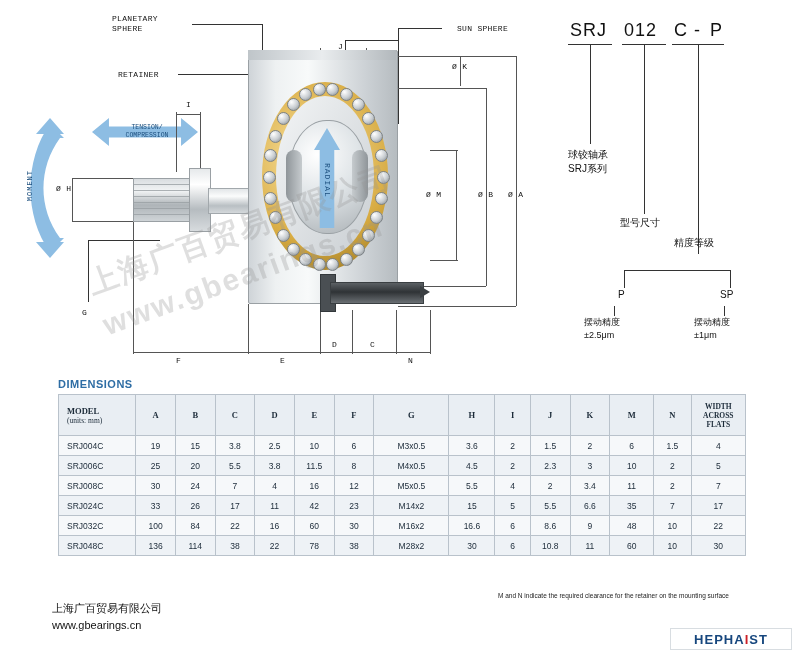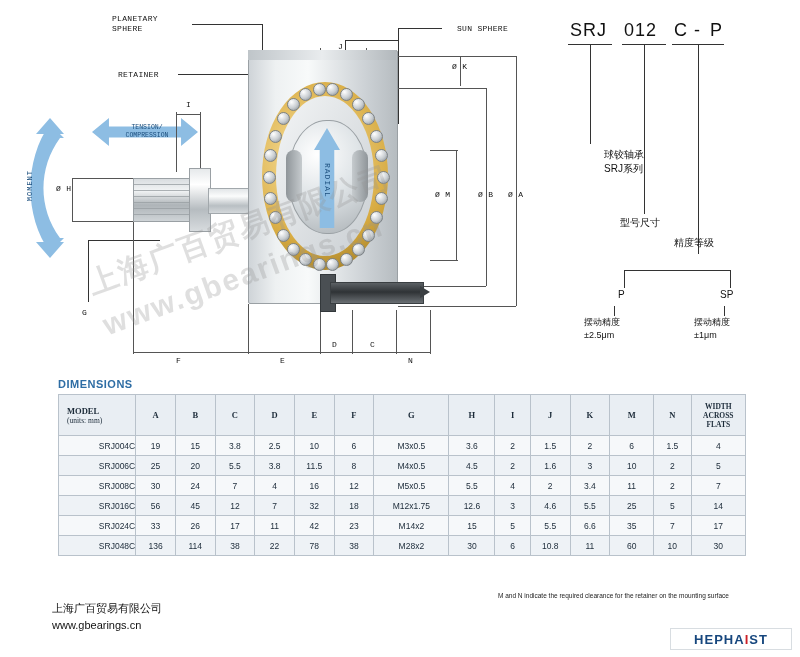--- a/index.html
+++ b/index.html
@@ -87,21 +87,21 @@
 
   
   #dimsec{position:absolute;left:58px;top:378px;width:688px;}
   .dim-title{font-size:11px;color:#2e6da4;font-weight:bold;letter-spacing:.5px;margin-bottom:4px;}
   table{border-collapse:collapse;width:688px;table-layout:fixed;}
   th,td{border:1px solid #b9c2cb;font-size:8.5px;color:#1b2a38;text-align:center;height:19px;padding:0;}
   thead th{background:#e9eef3;font-weight:bold;height:40px;font-family:Liberation Serif, serif;}
   thead th.model{text-align:left;padding-left:8px;background:#e9eef3;}
   tbody td{background:#f6f8fa;}
   tbody tr:nth-child(even) td{background:#eef2f6;}
-  tbody td.model{text-align:right;padding-left:24px;}
+  tbody td.model{text-align:left;padding-left:8px;}
   .units{font-weight:normal;font-size:7.5px;}
   .waf{font-size:7.5px;line-height:9px;}
 
   
   #footer{position:absolute;left:52px;top:600px;width:700px;}
   .note{font-size:11px;color:#111;line-height:17px;}
   .tbl-note{position:absolute;left:498px;top:592px;font-size:6.5px;color:#222;}
   .brand{position:absolute;left:670px;top:628px;width:120px;height:20px;background:#ffffff;
     border:1px solid #d8dde1;display:flex;align-items:center;justify-content:center;}
   .brand span{font-size:13px;font-weight:bold;color:#17477e;letter-spacing:1px;}
@@ -158,21 +158,21 @@
     <div class="dim" style="left:72px;top:221px;width:62px;height:1px;"></div>
 
     <div class="abs lbl" style="left:338px;top:42px;">J</div>
     <div class="dim" style="left:320px;top:56px;width:46px;height:1px;"></div>
     <div class="dim" style="left:320px;top:48px;width:1px;height:14px;"></div>
     <div class="dim" style="left:366px;top:48px;width:1px;height:14px;"></div>
 
     <div class="abs lbl" style="left:452px;top:50px;width:22px;margin-top:12px;">Ø K</div>
     <div class="dim" style="left:460px;top:56px;width:1px;height:30px;"></div>
 
-    <div class="abs lbl" style="left:435px;top:190px;">Ø M</div>
+    <div class="abs lbl" style="left:426px;top:190px;">Ø M</div>
     <div class="dim" style="left:456px;top:150px;width:1px;height:110px;"></div>
     <div class="dim" style="left:430px;top:150px;width:28px;height:1px;"></div>
     <div class="dim" style="left:430px;top:260px;width:28px;height:1px;"></div>
 
     <div class="abs lbl" style="left:478px;top:190px;">Ø B</div>
     <div class="dim" style="left:486px;top:88px;width:1px;height:198px;"></div>
     <div class="dim" style="left:390px;top:88px;width:96px;height:1px;"></div>
     <div class="dim" style="left:390px;top:286px;width:96px;height:1px;"></div>
 
     <div class="abs lbl" style="left:508px;top:190px;">Ø A</div>
@@ -272,21 +272,21 @@
     <div class="pn-code" style="left:158px;top:12px;">P</div>
 
     <div class="pn-underline" style="left:16px;top:36px;width:44px;"></div>
     <div class="pn-underline" style="left:70px;top:36px;width:44px;"></div>
     <div class="pn-underline" style="left:120px;top:36px;width:52px;"></div>
 
     <div class="pn-underline" style="left:38px;top:36px;width:1px;height:100px;background:#333;"></div>
     <div class="pn-underline" style="left:92px;top:36px;width:1px;height:170px;background:#333;"></div>
     <div class="pn-underline" style="left:146px;top:36px;width:1px;height:210px;background:#333;"></div>
 
-    <div class="pn-txt" style="left:16px;top:140px;margin-left:36px;">
+    <div class="pn-txt" style="left:16px;top:140px;">
       <div>球铰轴承</div>
       <div>SRJ系列</div>
     </div>
     <div class="pn-txt" style="left:68px;top:208px;">型号尺寸</div>
     <div class="pn-txt" style="left:122px;top:228px;">精度等级</div>
 
     <div class="pn-underline" style="left:72px;top:262px;width:106px;background:#333;"></div>
     <div class="pn-underline" style="left:72px;top:262px;width:1px;height:18px;background:#333;"></div>
     <div class="pn-underline" style="left:178px;top:262px;width:1px;height:18px;background:#333;"></div>
     <div class="pn-txt" style="left:66px;top:280px;">P</div>
@@ -371,21 +371,21 @@
             <td class="model">SRJ006C</td>
             <td>25</td>
             <td>20</td>
             <td>5.5</td>
             <td>3.8</td>
             <td>11.5</td>
             <td>8</td>
             <td>M4x0.5</td>
             <td>4.5</td>
             <td>2</td>
-            <td>1.6</td>
+            <td>2.3</td>
             <td>3</td>
             <td>10</td>
             <td>2</td>
             <td>5</td>
           </tr>
           <tr>
             <td class="model">SRJ008C</td>
             <td>30</td>
             <td>24</td>
             <td>7</td>
@@ -393,56 +393,56 @@
             <td>16</td>
             <td>12</td>
             <td>M5x0.5</td>
             <td>5.5</td>
             <td>4</td>
             <td>2</td>
             <td>3.4</td>
             <td>11</td>
             <td>2</td>
             <td>7</td>
-          </tr>
-          <tr>
-            <td class="model">SRJ016C</td>
-            <td>56</td>
-            <td>45</td>
-            <td>12</td>
-            <td>7</td>
-            <td>32</td>
-            <td>18</td>
-            <td>M12x1.75</td>
-            <td>12.6</td>
-            <td>3</td>
-            <td>4.6</td>
-            <td>5.5</td>
-            <td>25</td>
-            <td>5</td>
-            <td>14</td>
           </tr>
           <tr>
             <td class="model">SRJ024C</td>
             <td>33</td>
             <td>26</td>
             <td>17</td>
             <td>11</td>
             <td>42</td>
             <td>23</td>
             <td>M14x2</td>
             <td>15</td>
             <td>5</td>
             <td>5.5</td>
             <td>6.6</td>
             <td>35</td>
             <td>7</td>
             <td>17</td>
           </tr>
           <tr>
+            <td class="model">SRJ032C</td>
+            <td>100</td>
+            <td>84</td>
+            <td>22</td>
+            <td>16</td>
+            <td>60</td>
+            <td>30</td>
+            <td>M16x2</td>
+            <td>16.6</td>
+            <td>6</td>
+            <td>8.6</td>
+            <td>9</td>
+            <td>48</td>
+            <td>10</td>
+            <td>22</td>
+          </tr>
+          <tr>
             <td class="model">SRJ048C</td>
             <td>136</td>
             <td>114</td>
             <td>38</td>
             <td>22</td>
             <td>78</td>
             <td>38</td>
             <td>M28x2</td>
             <td>30</td>
             <td>6</td>

